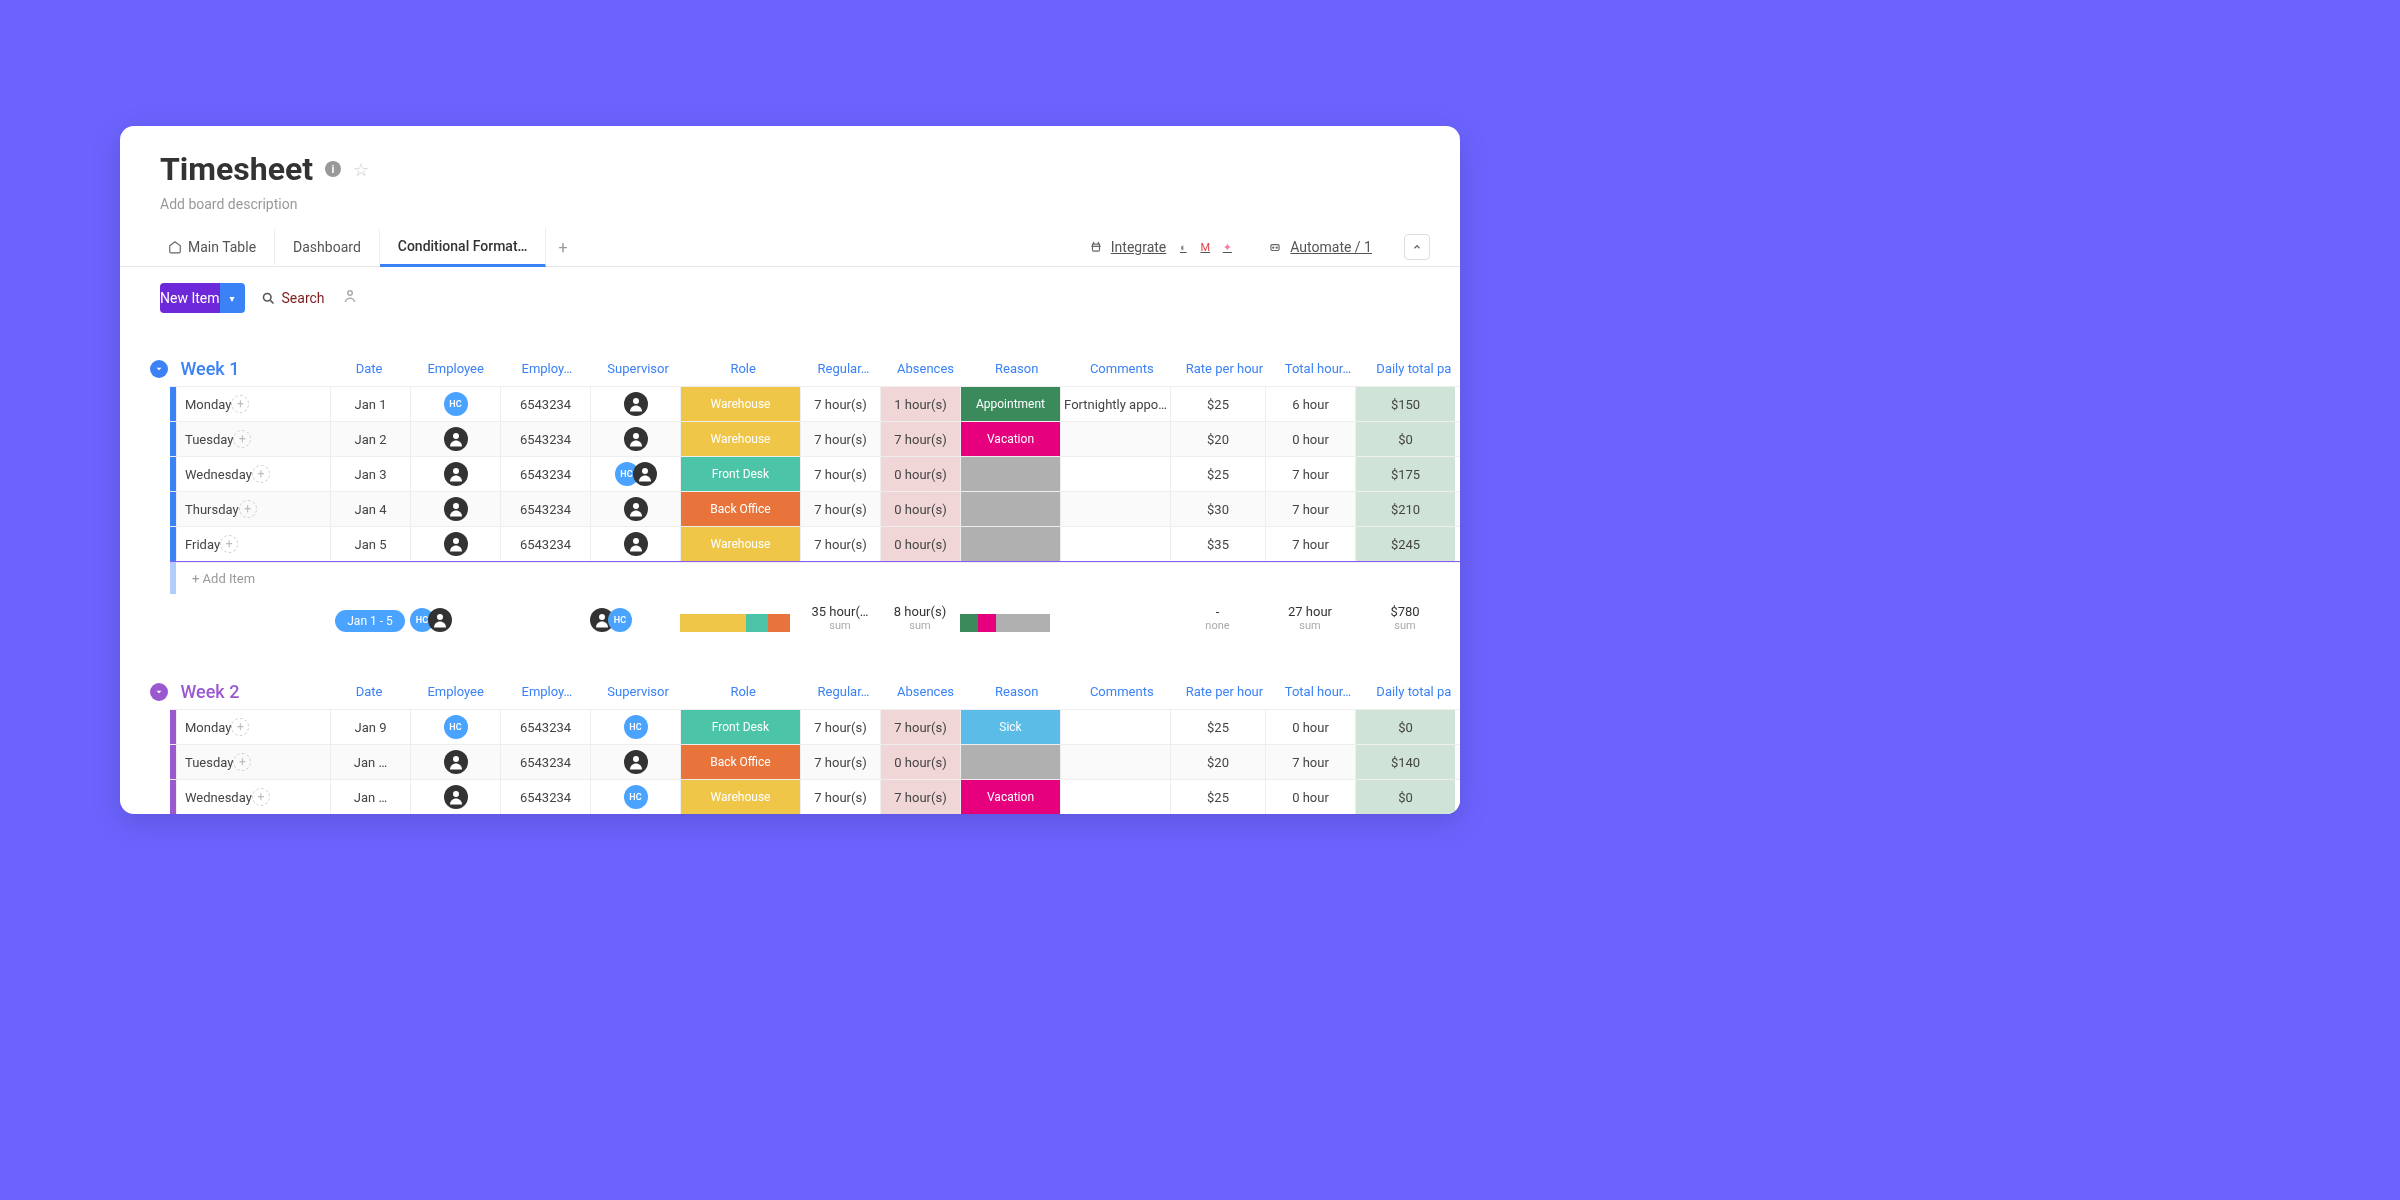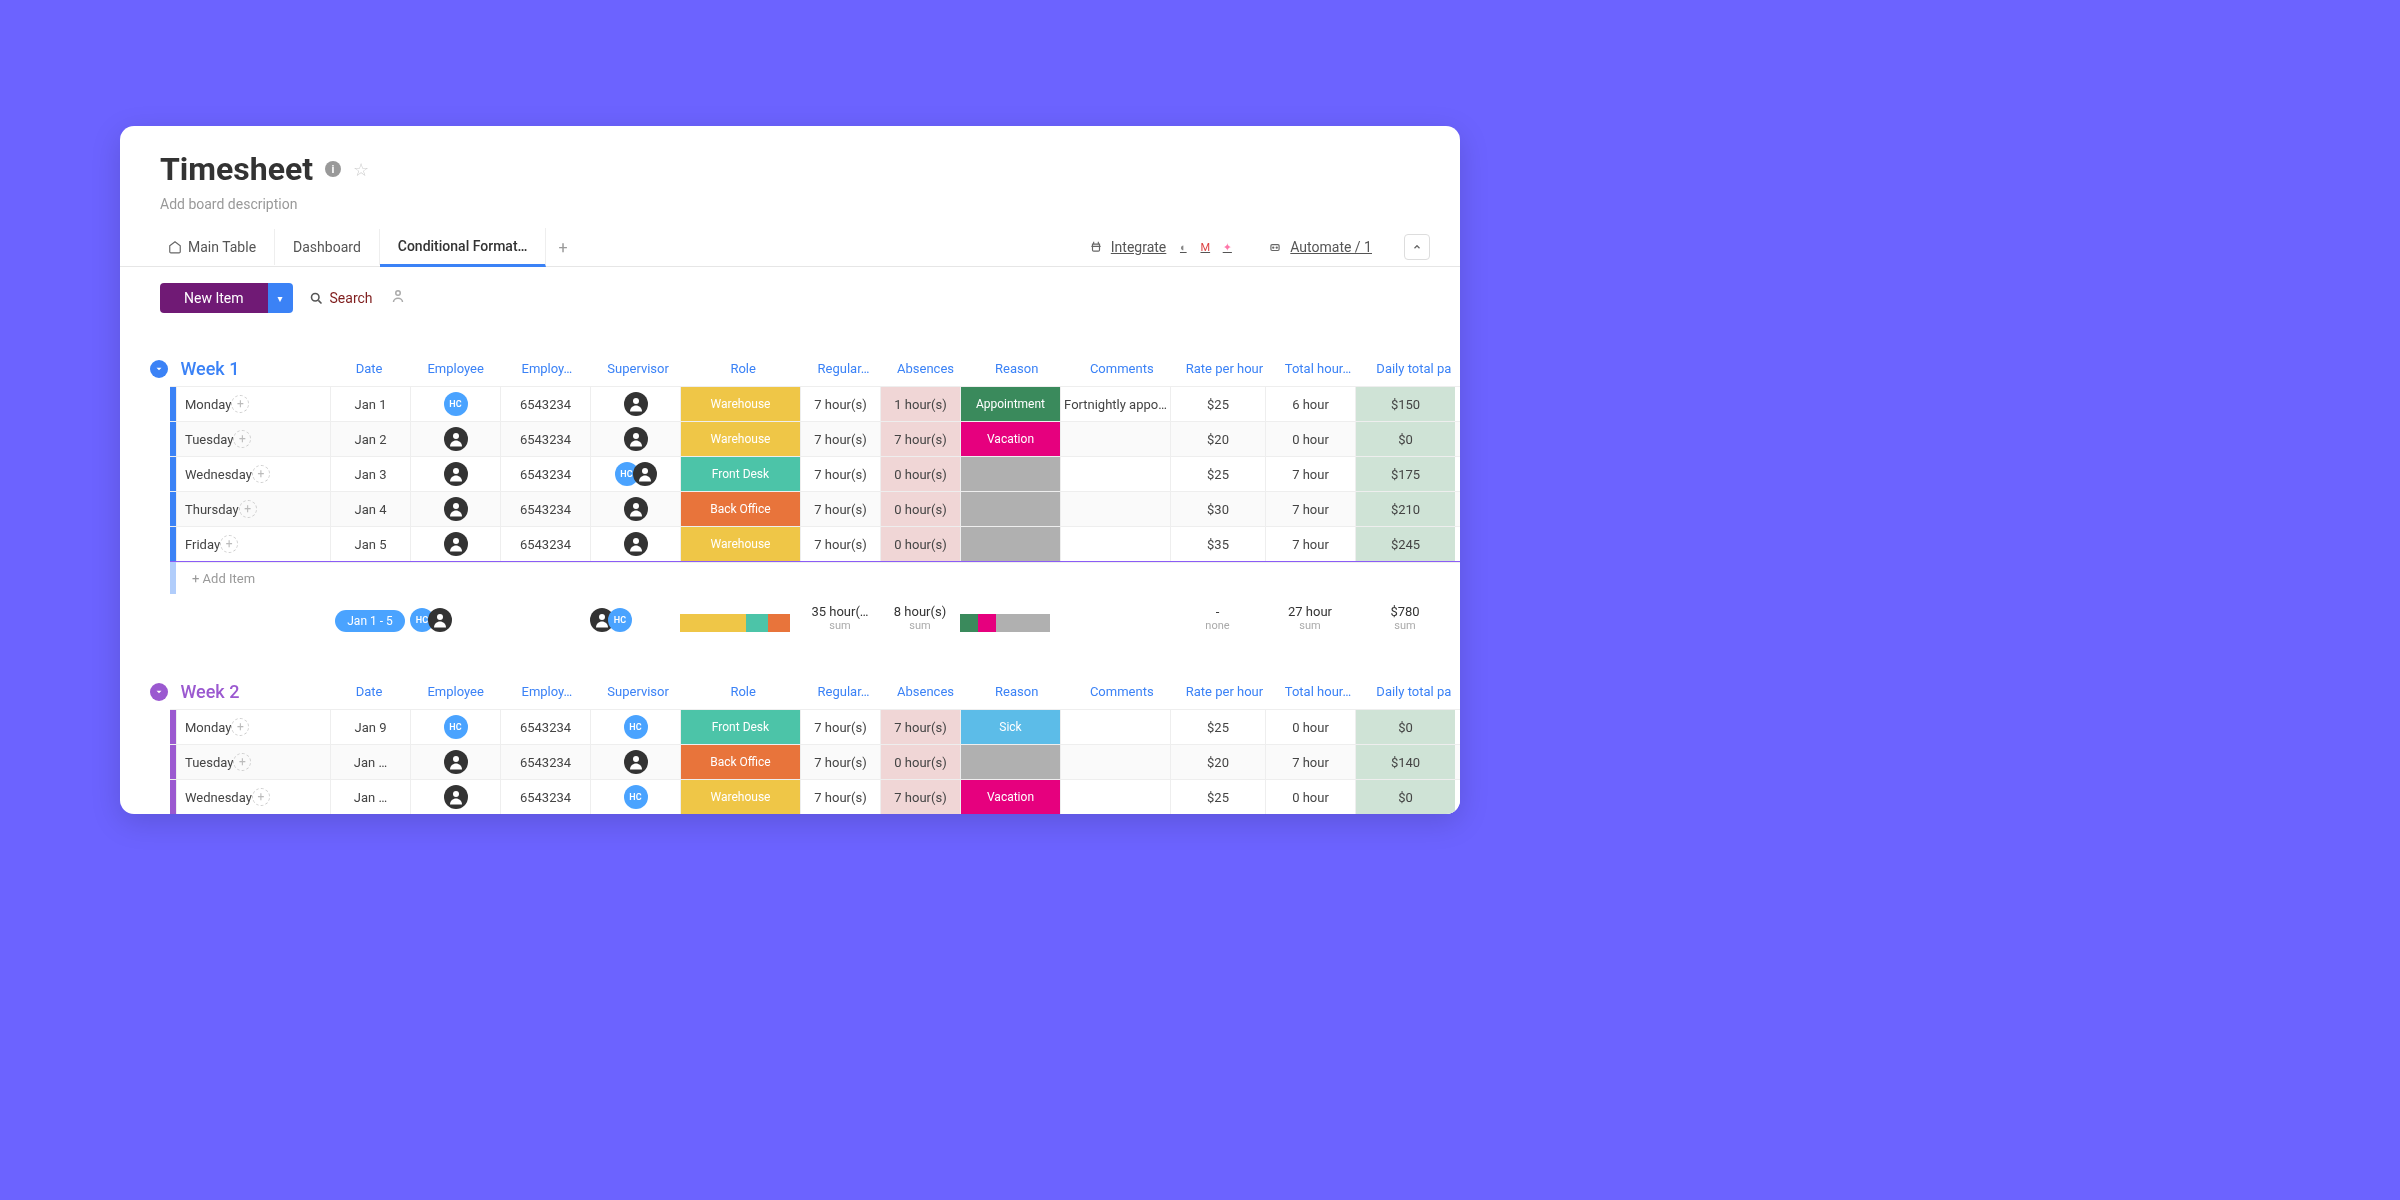--- a/index.html
+++ b/index.html
@@ -16,21 +16,21 @@
 .tab.active { color: #333; font-weight: 500; border-bottom: 3px solid #3b82f6; margin-bottom: -1px; }
 .home-icon { width: 14px; height: 14px; }
 .tab-add { padding: 8px 12px; color: #999; font-size: 16px; cursor: pointer; }
 .tab-actions { margin-left: auto; display: flex; align-items: center; gap: 32px; font-size: 14px; color: #555; text-decoration: underline; }
 .integrate-group { display: flex; align-items: center; gap: 8px; }
 .small-icon-cluster { display: flex; gap: 4px; }
 .small-icon-cluster span { width: 18px; height: 18px; display: flex; align-items: center; justify-content: center; font-size: 11px; }
 .collapse-btn { width: 26px; height: 26px; border-radius: 4px; border: 1px solid #ddd; display: flex; align-items: center; justify-content: center; }
 .toolbar { display: flex; align-items: center; gap: 16px; padding: 16px 40px; }
 .new-item-btn { display: flex; align-items: stretch; }
-.new-item-btn .btn-main { background: #701a75; color: #fff; padding: 7px 24px; font-size: 14px; border-radius: 4px 0 0 4px; border: none; cursor: pointer; }
+.new-item-btn .btn-main { background: #6d28d9; color: #fff; padding: 7px 0; font-size: 14px; border-radius: 4px 0 0 4px; border: none; cursor: pointer; }
 .new-item-btn .btn-drop { background: #3b82f6; color: #fff; padding: 7px 10px; border-left: 1px solid rgba(255,255,255,0.3); border-radius: 0 4px 4px 0; border: none; cursor: pointer; font-size: 10px; }
 .search-group { display: flex; align-items: center; gap: 6px; color: #7f1d1d; font-size: 14px; }
 .person-filter { color: #aaa; }
 .table-section { padding: 0 0 0 30px; margin-top: 26px; }
 .group-header { display: flex; align-items: center; gap: 8px; margin-bottom: 4px; }
 .group-toggle { width: 18px; height: 18px; border-radius: 50%; display: flex; align-items: center; justify-content: center; color: #fff; }
 .group-title { font-size: 18px; font-weight: 500; }
 .table-row { display: flex; align-items: center; }
 .col-h { font-size: 13px; color: #3b82f6; text-align: center; padding: 6px 2px; font-weight: 400; overflow: hidden; text-overflow: ellipsis; white-space: nowrap; }
 .col-item { width: 160px; }

